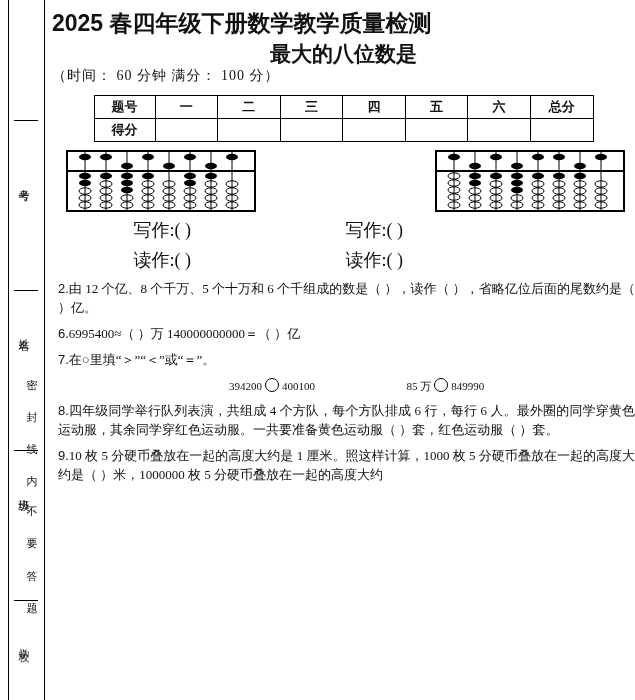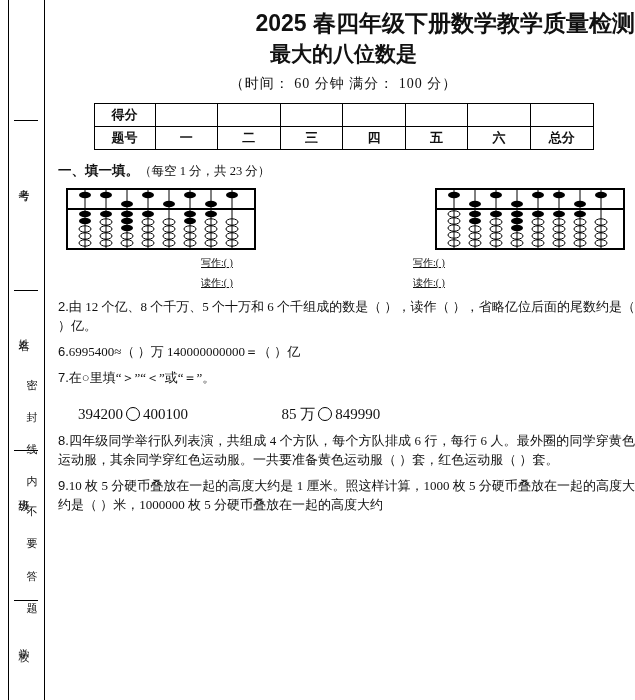--- a/index.html
+++ b/index.html
@@ -56,40 +56,38 @@
   }
   
   .content {
     position: absolute;
     left: 52px;
     top: 0;
     width: 583px;
     height: 700px;
   }
   .title1 {
-    text-align: right;
+    text-align: left;
     font-family: "Liberation Sans", sans-serif;
     font-weight: bold;
     font-size: 23px;
     letter-spacing: 0px;
     margin: 8px 0 0 0;
     line-height: 30px;
   }
   .title2 {
     text-align: center;
     font-family: "Liberation Sans", sans-serif;
     font-weight: bold;
     font-size: 21px;
     margin: 3px 0 0 0;
     line-height: 26px;
   }
   .subinfo {
-    text-align: center;
     font-size: 14px;
-    margin-top: 8px;
     letter-spacing: 1px;
   }
   table.score {
     border-collapse: collapse;
     margin: 10px auto 0 auto;
     width: 500px;
     table-layout: fixed;
   }
   table.score td {
     border: 1px solid #000;
@@ -121,41 +119,41 @@
     justify-content: space-between;
     margin: 8px 10px 0 14px;
   }
   .abacus {
     width: 190px;
     height: 62px;
     position: relative;
   }
   .wr-row {
     display: flex;
-    justify-content: flex-end;
+    justify-content: center;
     margin: 6px 10px 0 14px;
-    font-size: 10px;
-    text-decoration: underline;
+    font-size: 18px;
   }
   .wr-cell {
     width: 212px;
     white-space: nowrap;
   }
   .circ {
     display: inline-block;
     width: 12px;
     height: 12px;
     border: 1px solid #000;
     border-radius: 50%;
     vertical-align: -2px;
     margin: 0 3px;
   }
   .cmp-row {
-    margin: 18px 0 0 26px;
-    font-size: 15px;
+    margin: 9px 0 0 26px;
+    font-size: 11px;
+    text-align: center;
   }
   .cmp-row .gap { display: inline-block; width: 86px; }
 </style>
 </head>
 <body>
 
 <div class="page">
 
   <div class="left-strip">
     <div class="vline a"></div>
@@ -176,45 +174,42 @@
 
   <div class="content">
 
     <div class="title1">2025 春四年级下册数学教学质量检测</div>
     <div class="title2">最大的八位数是</div>
     <div class="subinfo">（时间： 60 分钟    满分： 100 分）</div>
 
     <table class="score">
       <tbody>
           <tr>
-        <td class="lbl">得分</td>
-        <td></td>
-        <td></td>
-        <td></td>
-        <td></td>
-        <td></td>
-        <td></td>
-        <td></td>
-      </tr>
-      <tr>
         <td class="lbl">题号</td>
         <td>一</td>
         <td>二</td>
         <td>三</td>
         <td>四</td>
         <td>五</td>
         <td>六</td>
         <td>总分</td>
       </tr>
+      <tr>
+        <td class="lbl">得分</td>
+        <td></td>
+        <td></td>
+        <td></td>
+        <td></td>
+        <td></td>
+        <td></td>
+        <td></td>
+      </tr>
     </tbody>
       </table>
 
-    <div class="sec-head">
-      <span>一、填一填。</span><span class="small">（每空 1 分，共 23 分）</span>
-    </div>
 
 
     <div class="abacus-row">
 
       <div class="abacus">
         <svg width="190" height="62" viewBox="0 0 190 62">
           <rect x="1" y="1" width="188" height="60" fill="none" stroke="#000" stroke-width="2"></rect>
           <line x1="1" y1="21" x2="189" y2="21" stroke="#000" stroke-width="2"></line>
           <g stroke="#000" stroke-width="1">
             <line x1="19" y1="1" x2="19" y2="61"></line>

